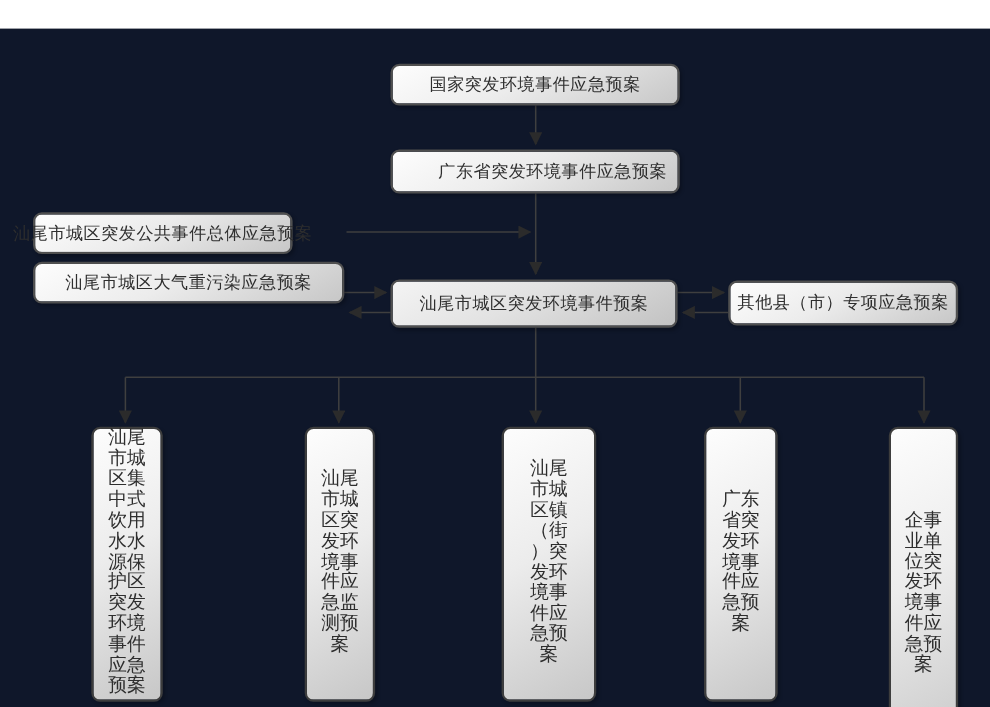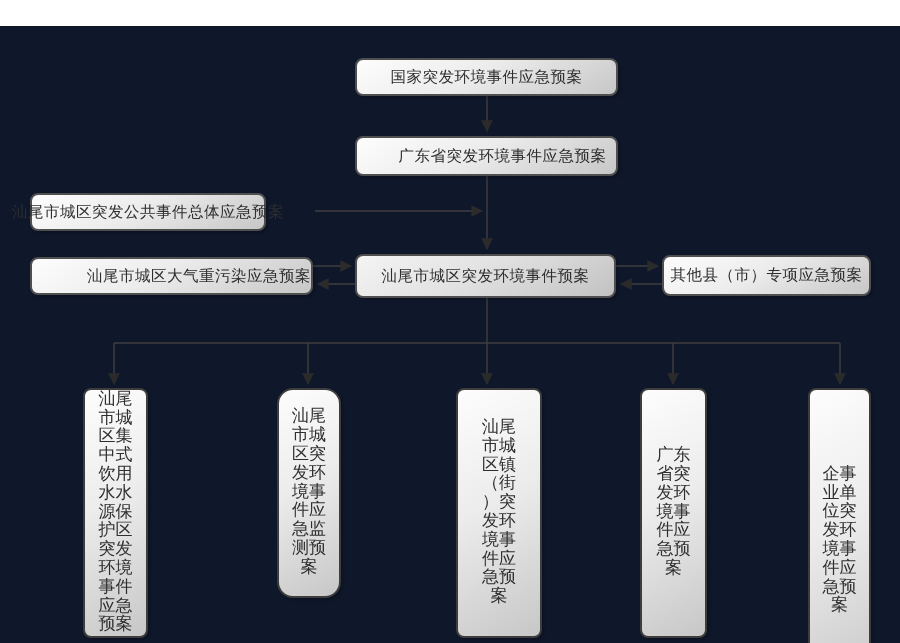--- a/index.html
+++ b/index.html
@@ -30,26 +30,26 @@
   .vnode .vtext{
     display:block;width:37px;
     text-align:center;
     word-break:break-all;line-break:anywhere;
     line-height:18.8px;
   }
   
   #n-national{left:355px;top:32px;width:263px;height:38px;}
   #n-province{left:355px;top:110px;width:263px;height:40px;padding-left:32px;}
   #n-overall{left:30px;top:167px;width:236px;height:38px;}
-  #n-air{left:30px;top:231px;width:283px;height:38px;justify-content:flex-end;}
+  #n-air{left:30px;top:212px;width:283px;height:38px;}
   #n-central{left:355px;top:228px;width:261px;height:44px;background:linear-gradient(150deg,#f4f4f4 0%,#e2e2e2 45%,#c2c2c2 100%);}
   #n-other{left:662px;top:229px;width:209px;height:41px;}
   
   #n-water{left:83px;top:362px;width:65px;height:250px;}
-  #n-monitor{left:277px;top:362px;width:64px;height:210px;border-radius:16px;}
+  #n-monitor{left:277px;top:362px;width:64px;height:250px;}
   #n-town{left:456px;top:362px;width:86px;height:250px;}
   #n-park{left:640px;top:362px;width:67px;height:250px;}
   #n-enterprise{left:808px;top:362px;width:63px;height:306px;align-items:center;}
 </style>
 </head>
 <body>
 
 <div class="canvas">
 
   <svg class="connectors" viewBox="0 0 900 643" xmlns="http://www.w3.org/2000/svg">

